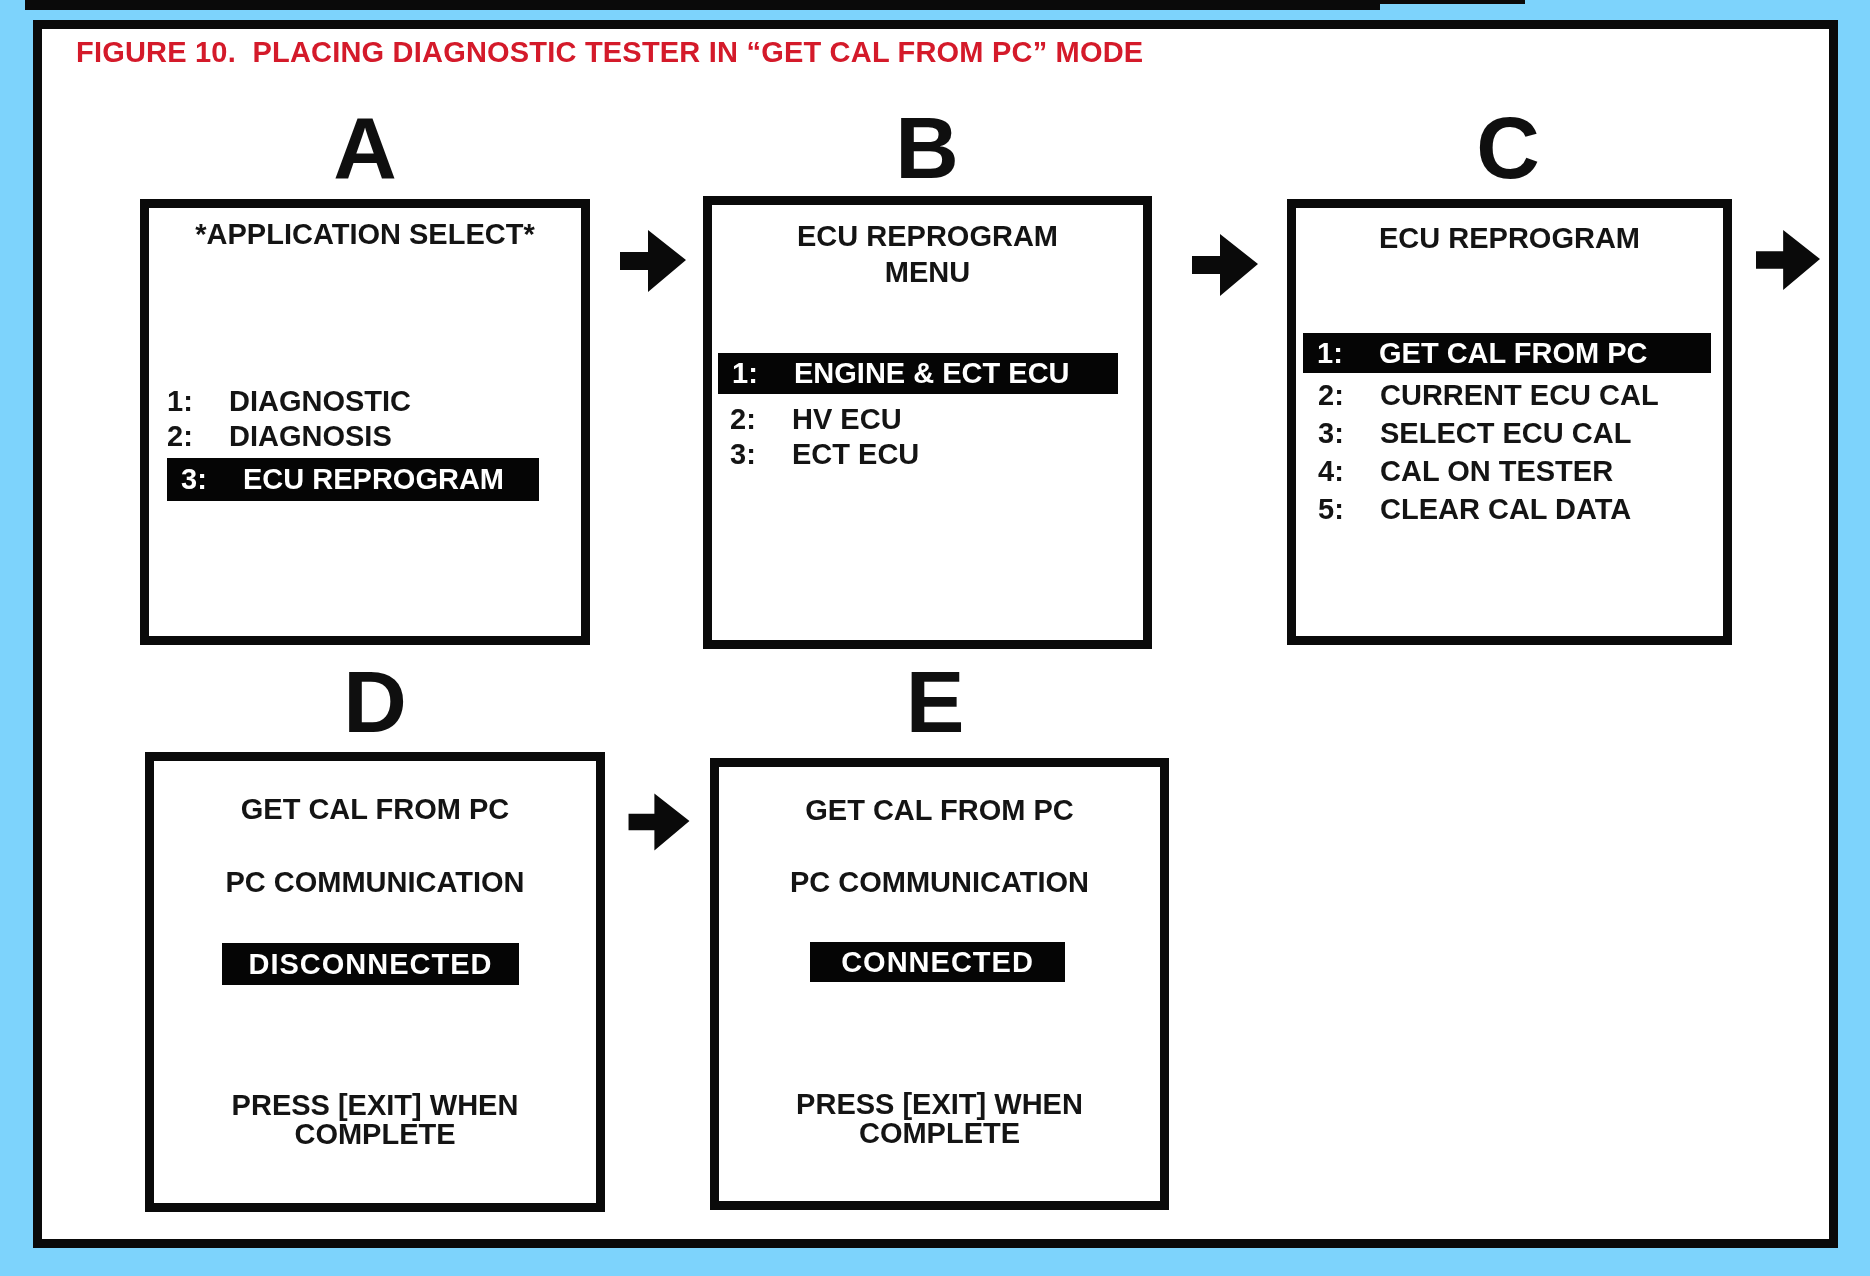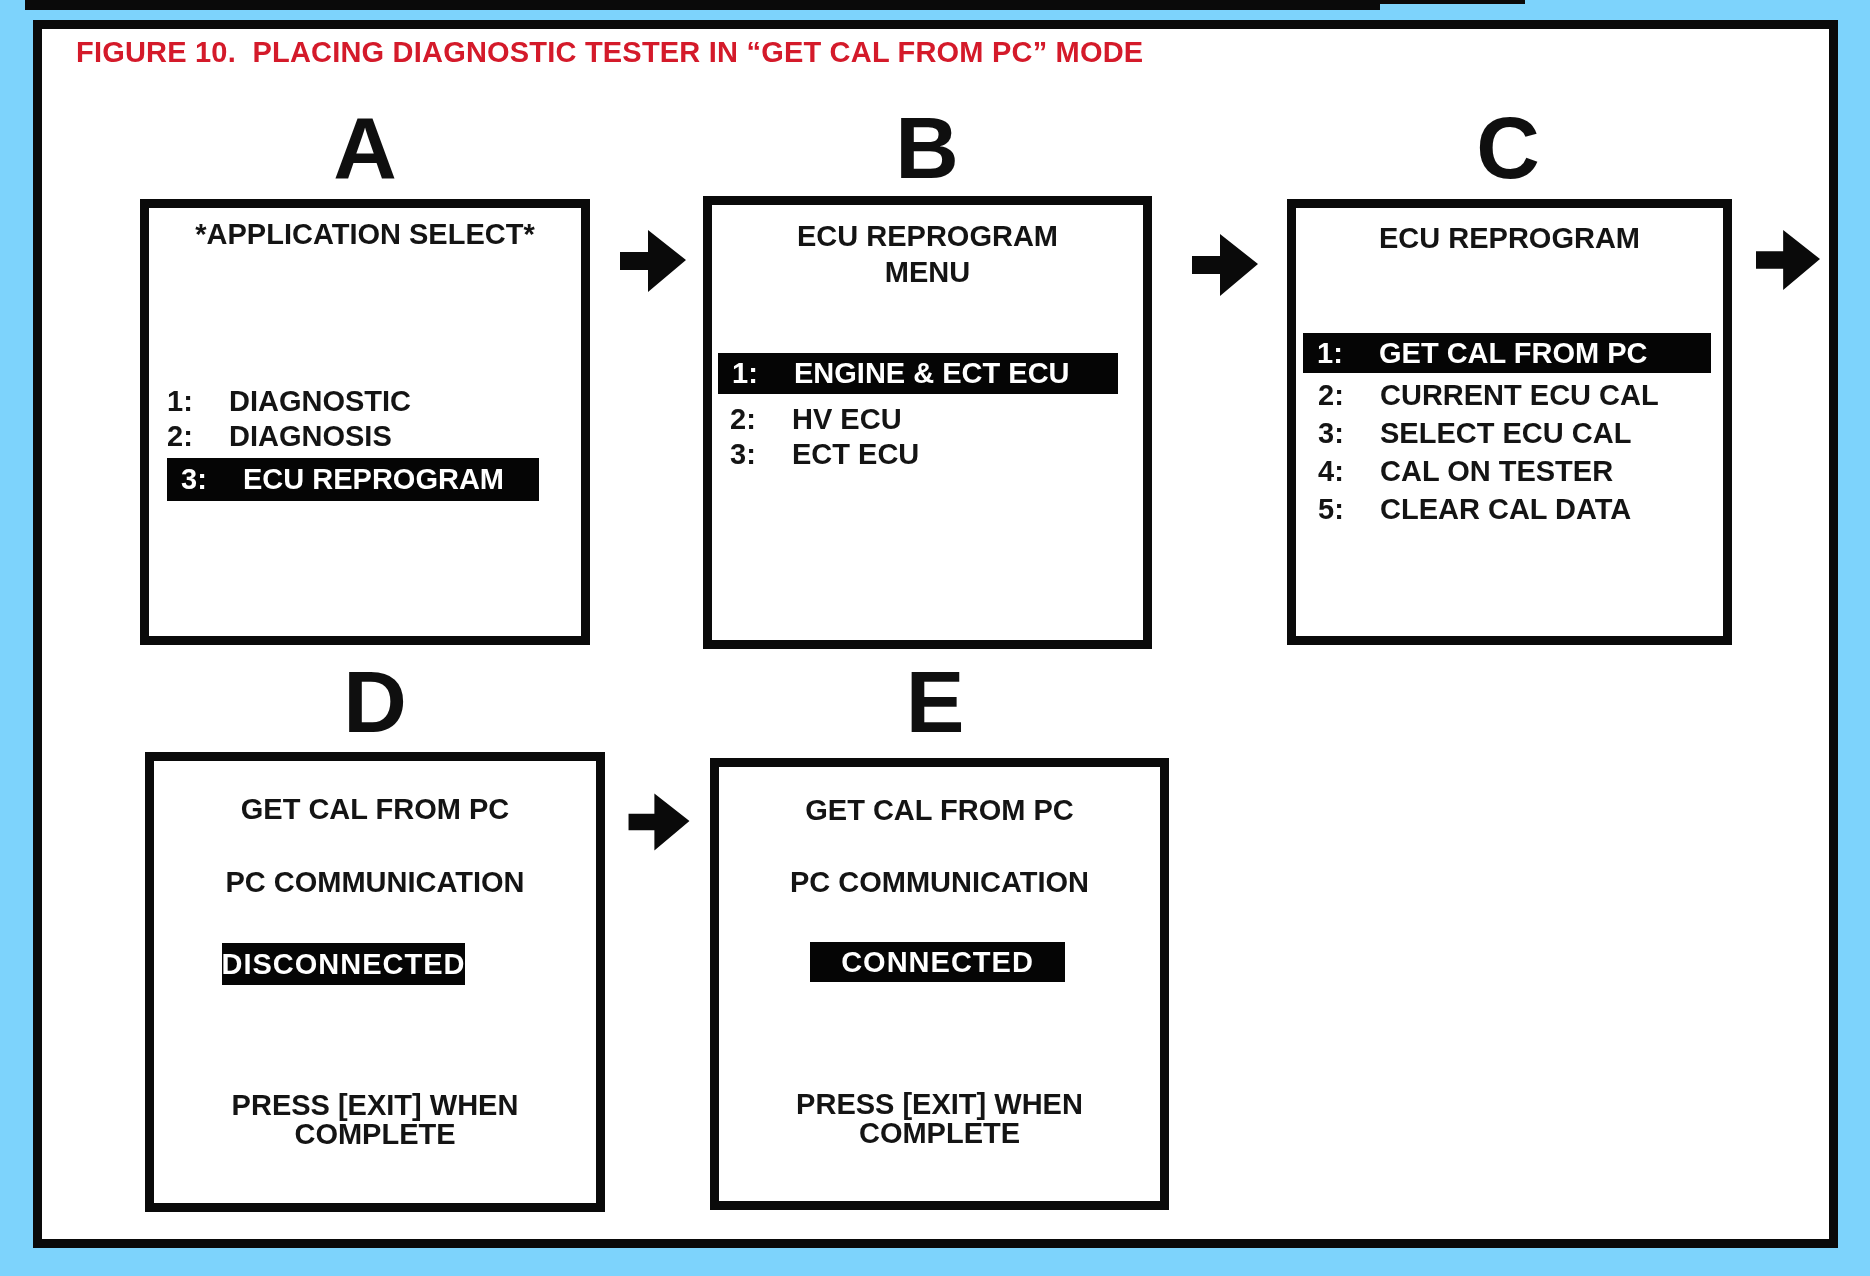--- a/index.html
+++ b/index.html
@@ -99,21 +99,21 @@
       <span class="num">4:</span><span>CAL ON TESTER</span>
     </div>
     <div class="mi" style="top:285px;left:22px">
       <span class="num">5:</span><span>CLEAR CAL DATA</span>
     </div>
   </div>
 
   <div class="screen-box" style="left:145px;top:752px;width:460px;height:460px">
     <div class="cline" style="top:32px">GET CAL FROM PC</div>
     <div class="cline" style="top:105px">PC COMMUNICATION</div>
-    <div class="status-bar" style="top:182px;left:68px;width:243px;height:42px">
+    <div class="status-bar" style="top:182px;left:68px;width:297px;height:42px">
       <span>DISCONNECTED</span>
     </div>
     <div class="cline" style="top:328px">PRESS [EXIT] WHEN</div>
     <div class="cline" style="top:357px">COMPLETE</div>
   </div>
 
   <div class="screen-box" style="left:710px;top:758px;width:459px;height:452px">
     <div class="cline" style="top:27px">GET CAL FROM PC</div>
     <div class="cline" style="top:99px">PC COMMUNICATION</div>
     <div class="status-bar" style="top:175px;left:91px;width:255px;height:40px">

